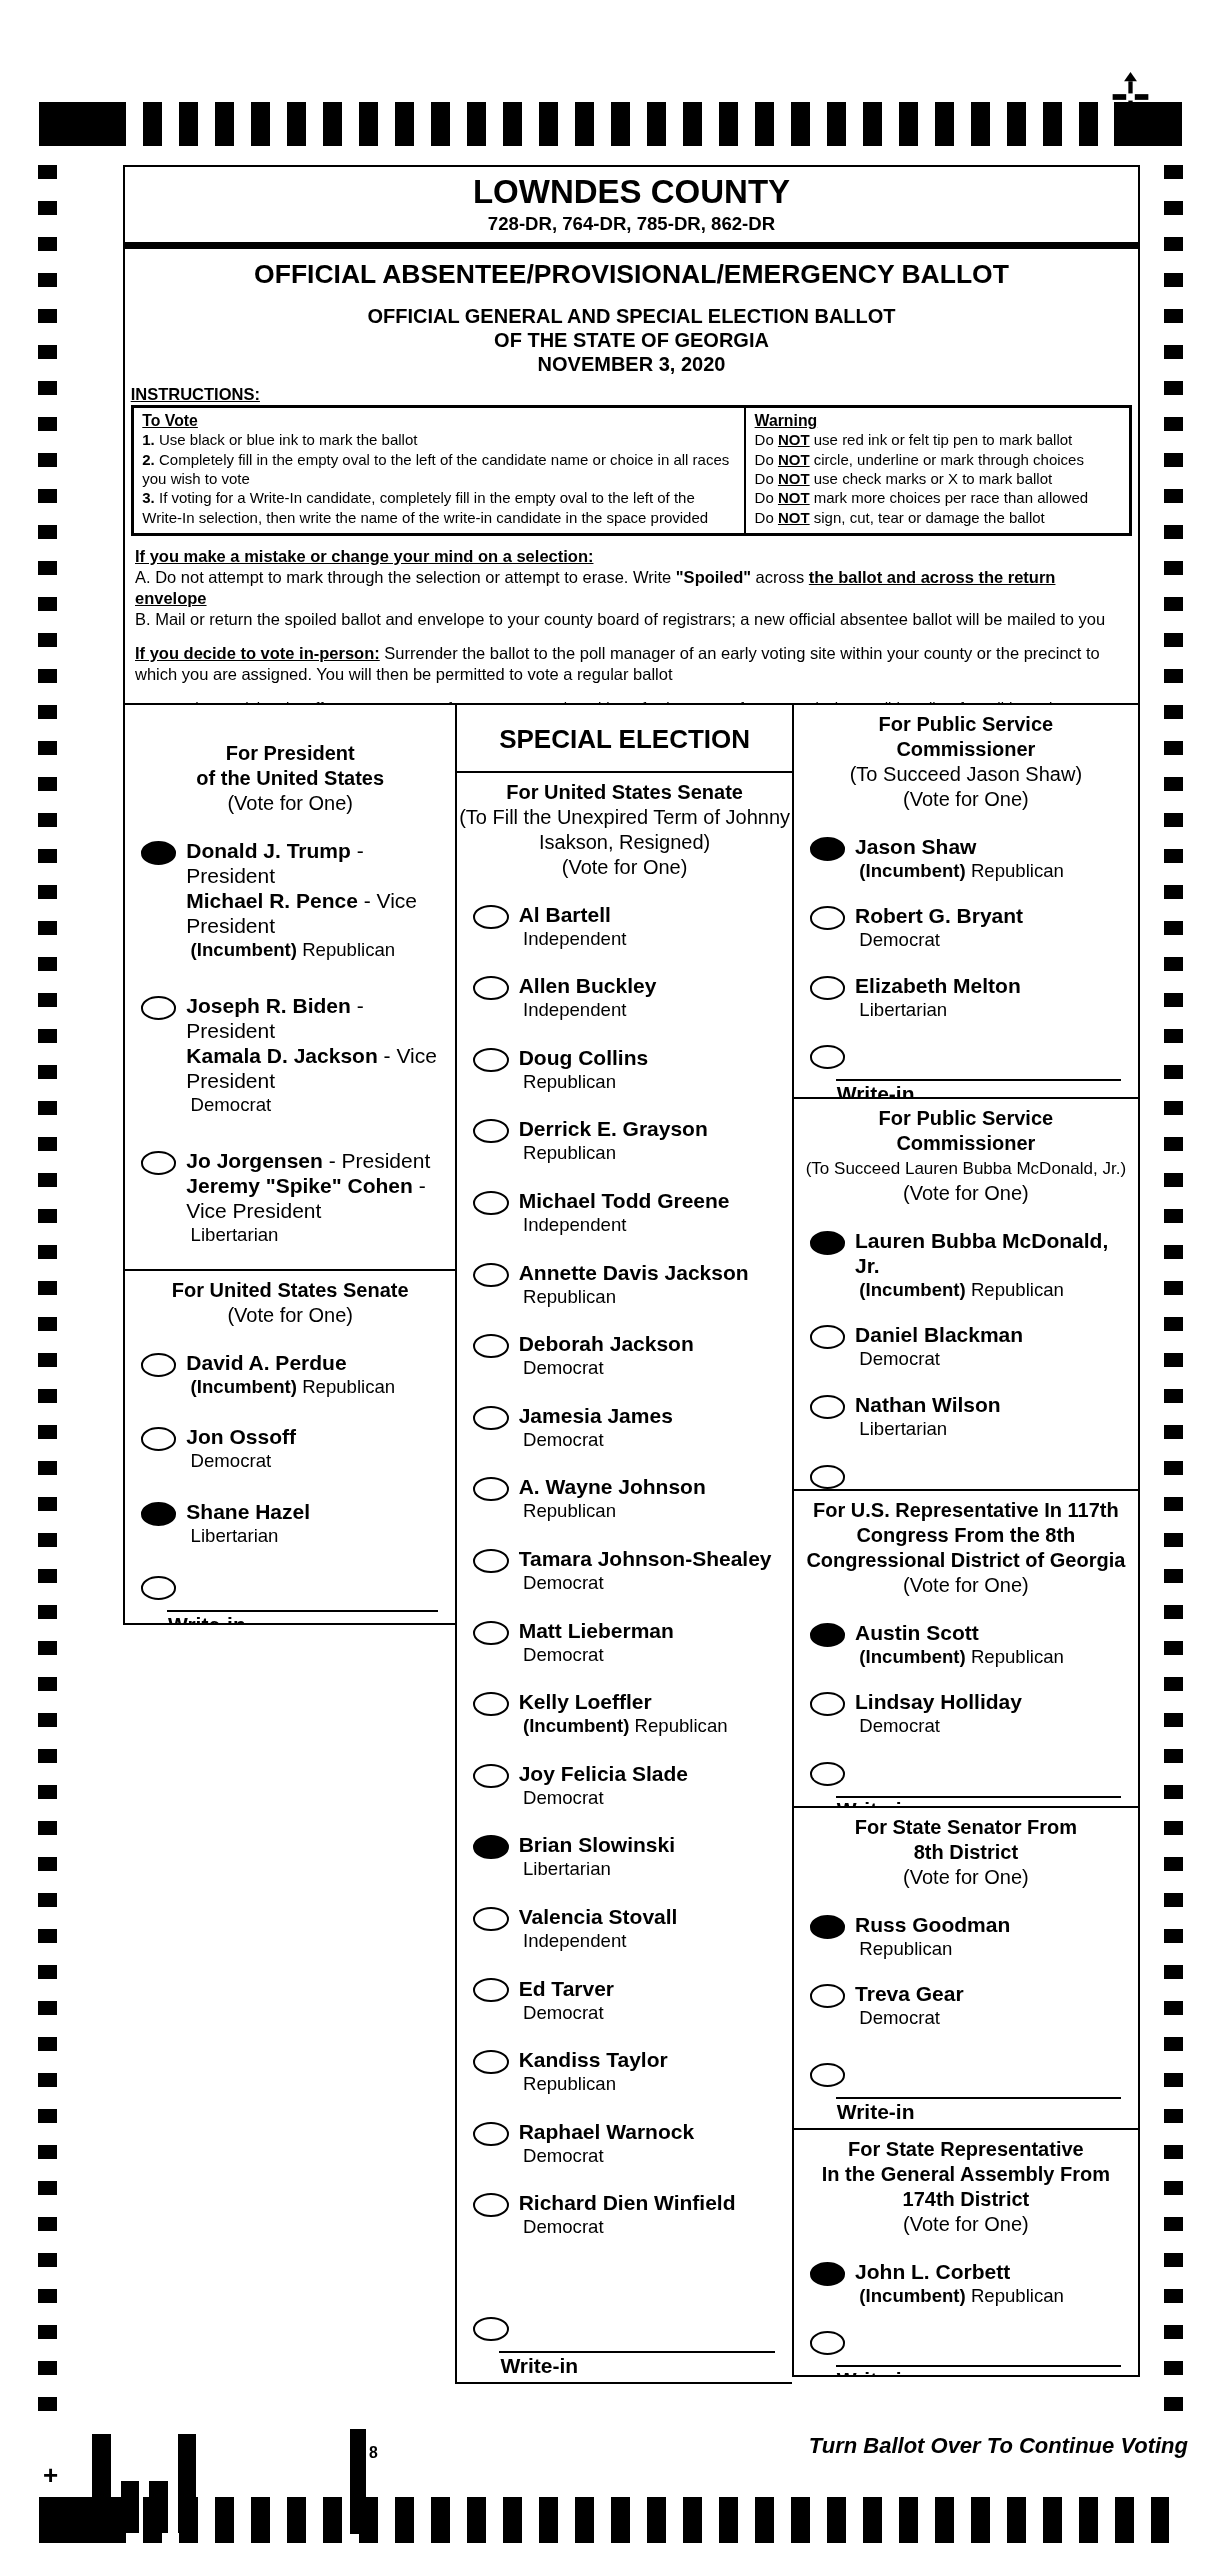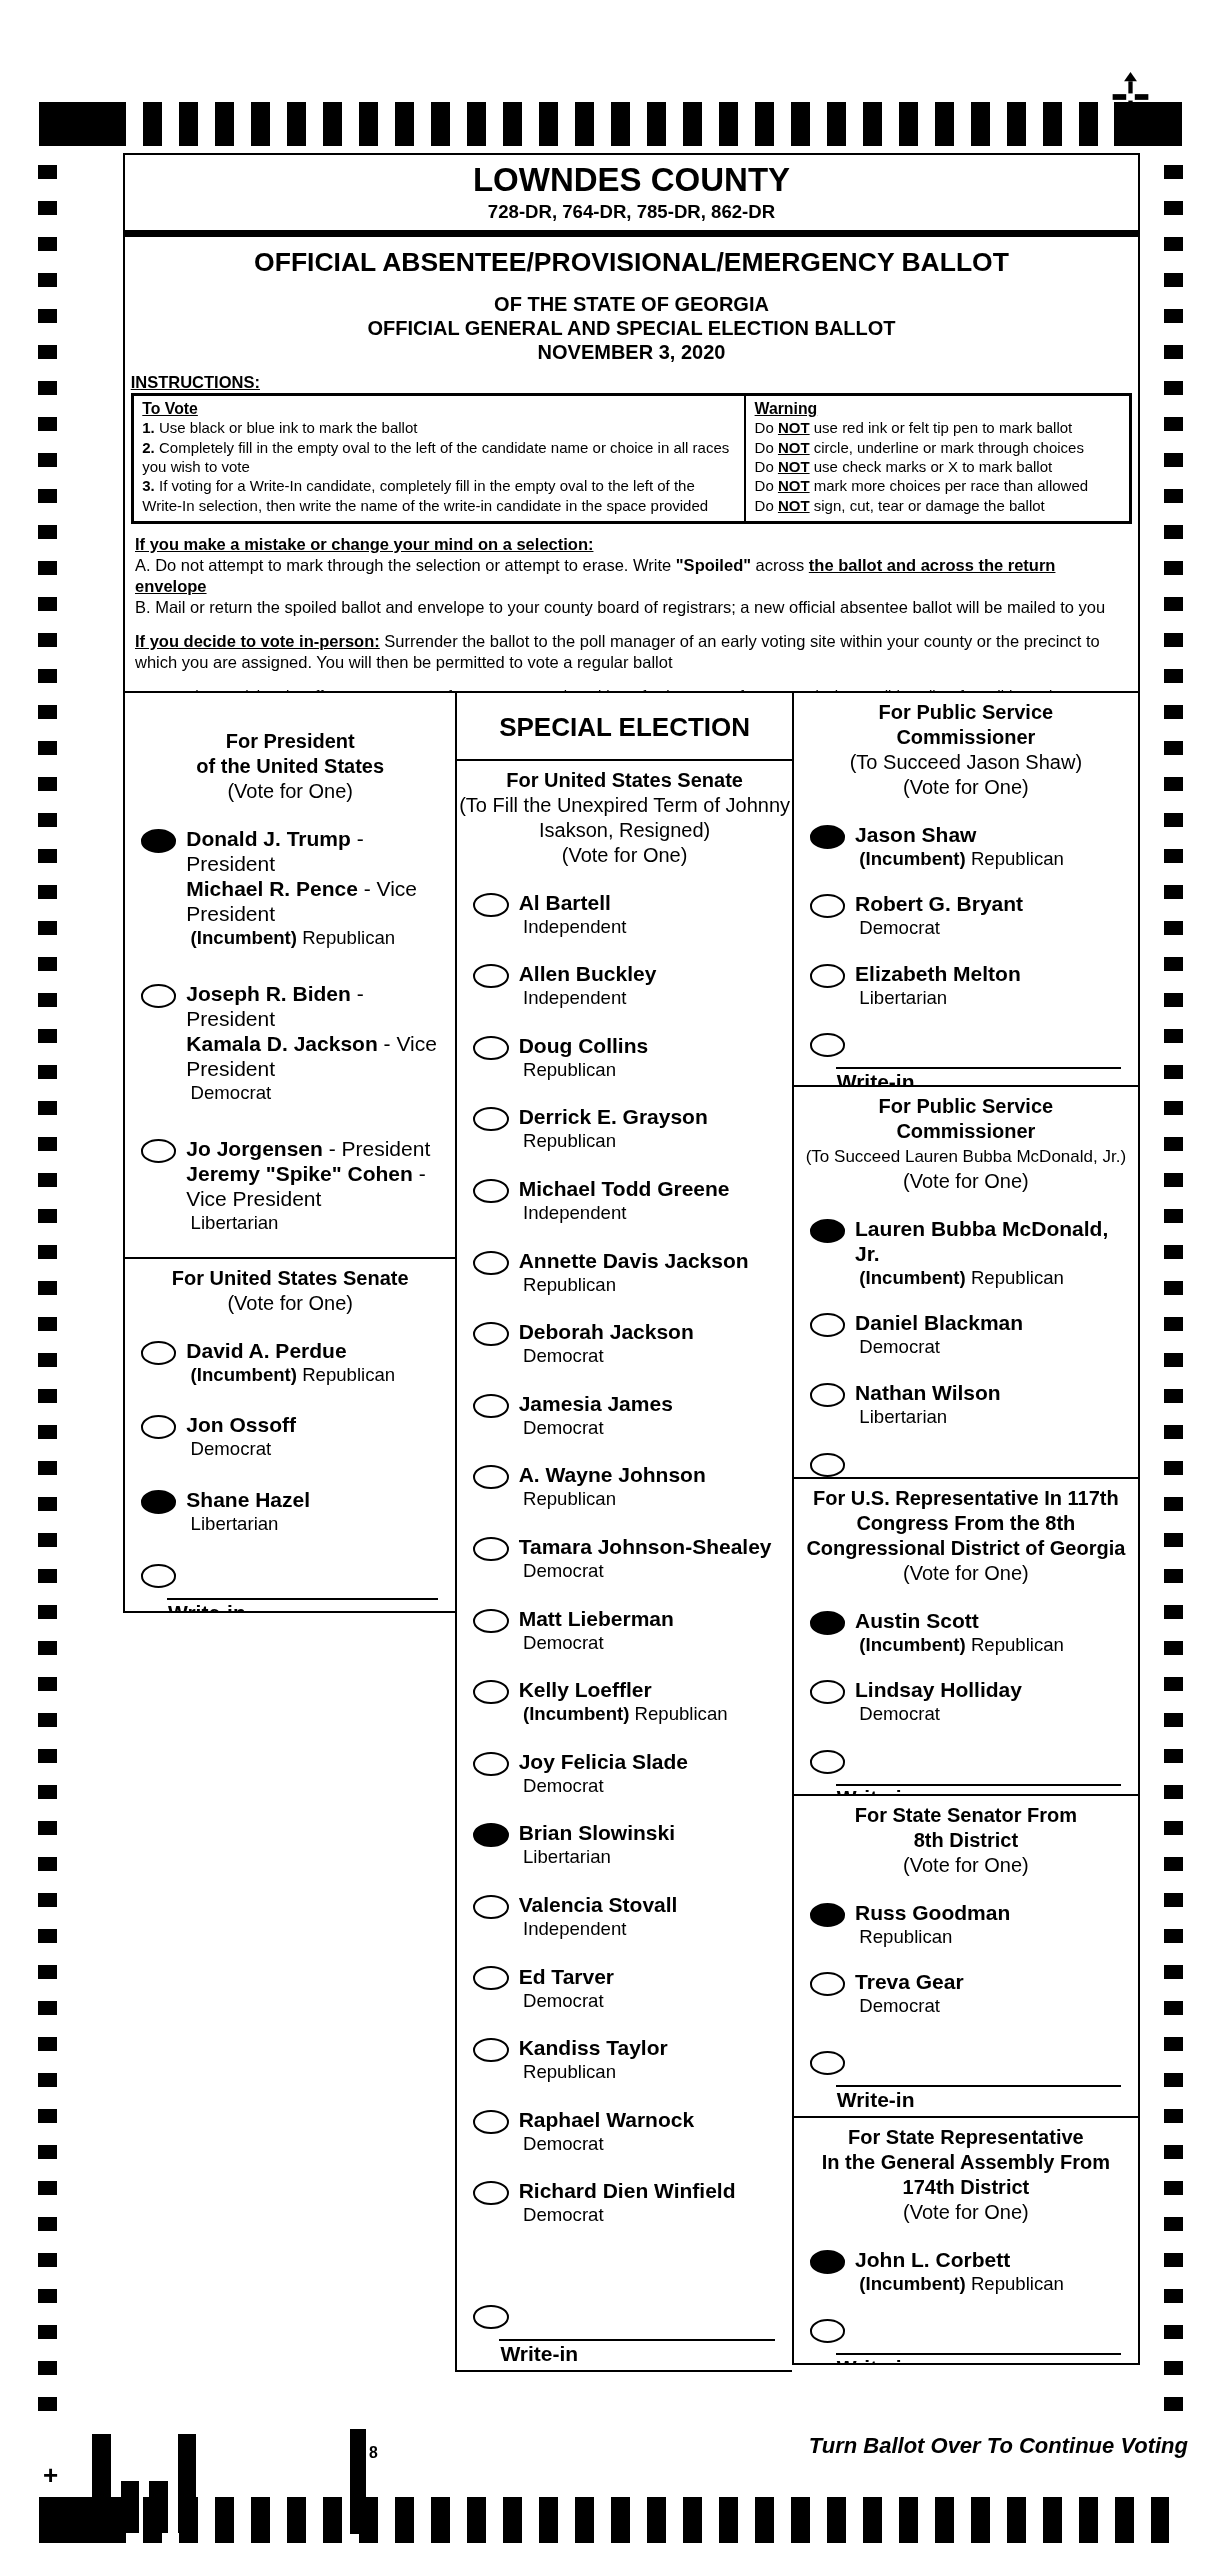--- a/index.html
+++ b/index.html
@@ -21,21 +21,21 @@
   .bcluster { position:absolute; left:92px; top:2433px; height:100px; display:flex; align-items:flex-end; gap:10px; }
   .bcluster .bar { width:18.6px; background:#000; }
   .b-tall { height:99px; } .b-short { height:52px; }
   .lonebar { position:absolute; left:350px; top:2429px; width:15.8px; height:105px; background:#000; }
   .barglyph { position:absolute; left:369px; top:2444px; font-size:15.8px; font-weight:bold; }
   .plusmark { position:absolute; left:43px; top:2460px; font-size:26px; font-weight:bold; }
   .turnover { position:absolute; right:34px; top:2433px; width:501px; text-align:right;
               font-size:22px; font-weight:bold; font-style:italic; }
   
   .content { position:absolute; left:123px; top:153px; width:1017px; }
-  .header-box { box-sizing:border-box; border:2.1px solid #000; height:79px; text-align:center; padding-top:5.7px; }
+  .header-box { box-sizing:border-box; border:2.1px solid #000; height:79px; text-align:center; padding-top:5.7px;margin-top:12px; }
   .county { font-size:33px; font-weight:bold; line-height:37px; }
   .districts { font-size:18.6px; font-weight:bold; line-height:21.5px; margin-top:2.9px; }
   .main-box { box-sizing:border-box; border-left:2.1px solid #000; border-right:2.1px solid #000;
               border-top:5px solid #000; height:459px; overflow:hidden; }
   .ballot-type { text-align:center; font-size:26.5px; font-weight:bold; margin-top:10px; }
   .etitle { text-align:center; font-size:20px; font-weight:bold; line-height:24px; }
   .etitle-wrap { margin-top:14.3px; }
   .instr-label { font-size:16.5px; font-weight:bold; text-decoration:underline; margin:8.6px 0 1.4px 5.7px; }
   .instr-box { margin:0 5.7px; border:3.6px solid #000; display:flex; }
   .instr-cell { padding:2.9px 8.6px 5.7px; font-size:15px; line-height:19.3px; }
@@ -113,22 +113,22 @@
   <div class="content">
 
     <div class="header-box">
       <div class="county">LOWNDES COUNTY</div>
       <div class="districts">728-DR, 764-DR, 785-DR, 862-DR</div>
     </div>
 
     <div class="main-box">
       <div class="ballot-type">OFFICIAL ABSENTEE/PROVISIONAL/EMERGENCY BALLOT</div>
       <div class="etitle-wrap">
+        <div class="etitle">OFFICIAL GENERAL AND SPECIAL ELECTION BALLOT</div>
         <div class="etitle">OF THE STATE OF GEORGIA</div>
-        <div class="etitle">OFFICIAL GENERAL AND SPECIAL ELECTION BALLOT</div>
         <div class="etitle">NOVEMBER 3, 2020</div>
       </div>
 
       <div class="instr-label">INSTRUCTIONS:</div>
 
       <div class="instr-box">
         <div class="instr-cell cell-tovote">
           <div class="cell-title">To Vote</div>
           <div class="tv-item"><b>1.</b><span> Use black or blue ink to mark the ballot</span></div>
           <div class="tv-item"><b>2.</b><span> Completely fill in the empty oval to the left of the candidate name or choice in all races you wish to vote</span></div>

